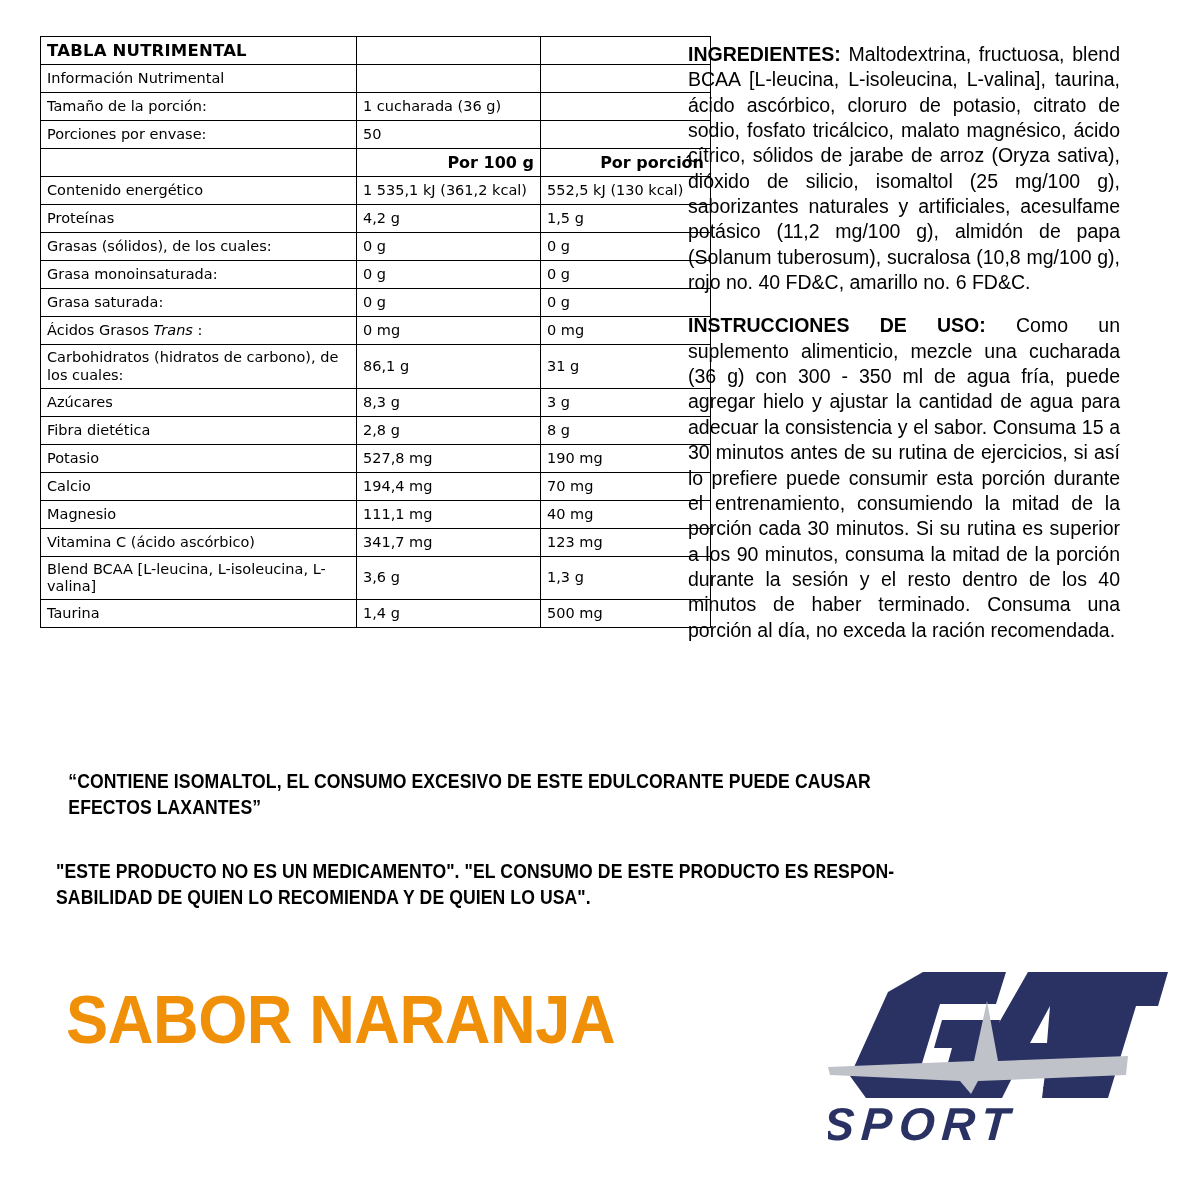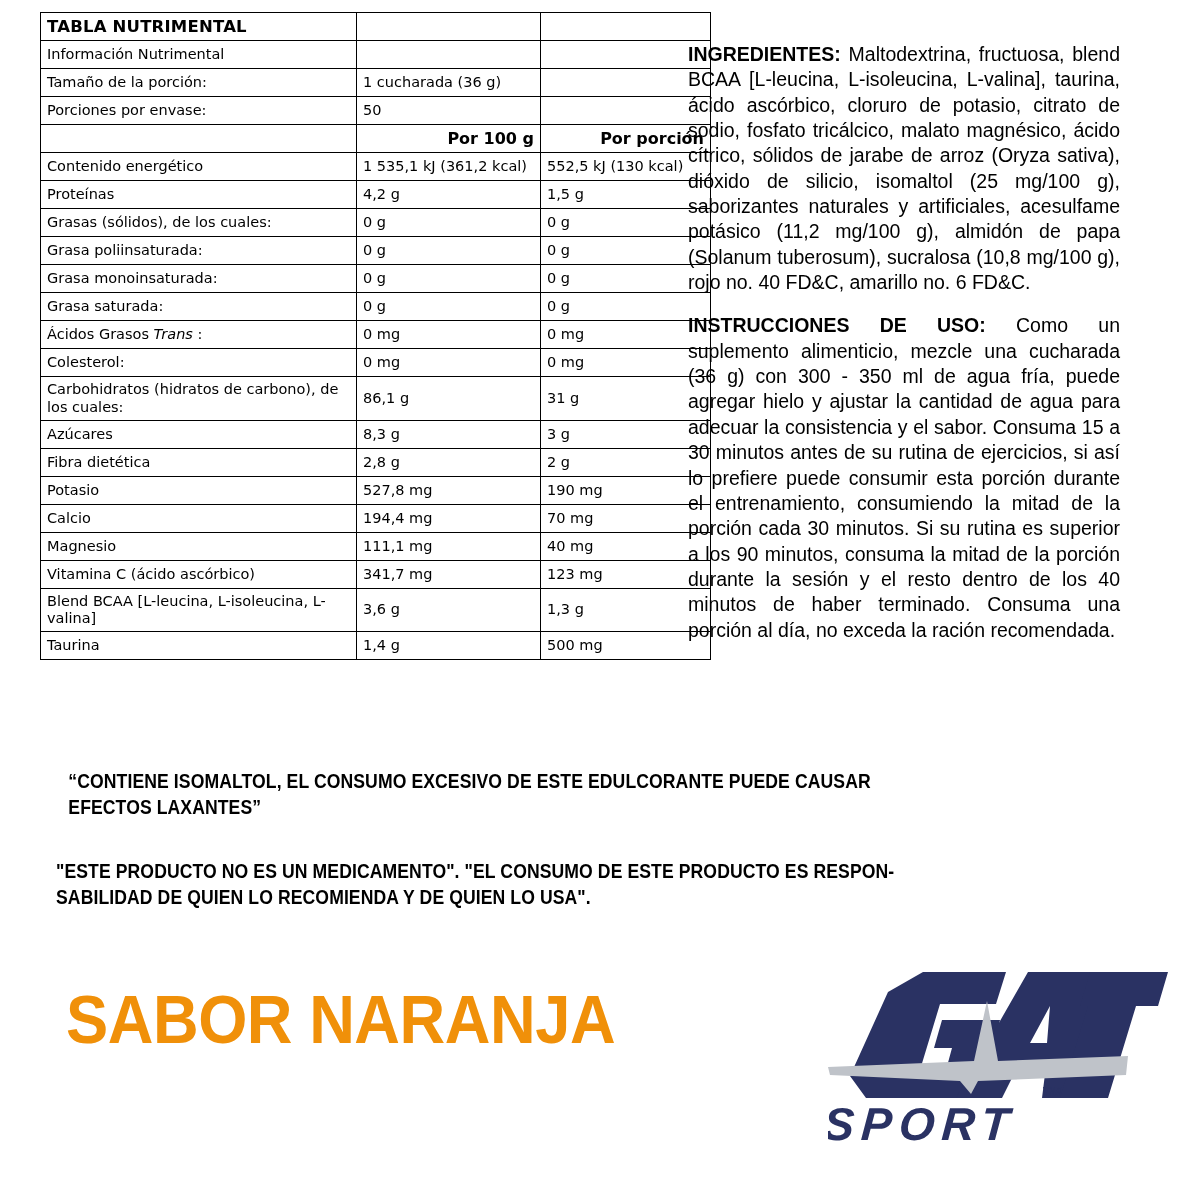--- a/index.html
+++ b/index.html
@@ -19,21 +19,21 @@
     left: 0; top: 0;
     width: 1200px;
     display: flex;
     align-items: flex-start;
   }
 
   
   .table-wrap {
     width: 680px;
     padding-left: 40px;
-    padding-top: 12px;
+    padding-top: 36px;
   }
   table.nutri {
     width: 640px;
     border-collapse: collapse;
     table-layout: fixed;
     font-family: "DejaVu Sans", sans-serif;
     font-size: 14.5px;
     line-height: 1.18;
   }
   table.nutri td {
@@ -168,58 +168,48 @@
             <td class="name">Proteínas</td>
             <td class="val">4,2 g</td>
             <td class="val">1,5 g</td>
           </tr>
           <tr>
             <td class="name">Grasas (sólidos), de los cuales:</td>
             <td class="val">0 g</td>
             <td class="val">0 g</td>
           </tr>
           <tr>
-            <td class="name indent">Grasa poliinsaturada:</td>
-            <td class="val">0 g</td>
-            <td class="val">0 g</td>
-          </tr>
-          <tr>
             <td class="name indent">Grasa monoinsaturada:</td>
             <td class="val">0 g</td>
             <td class="val">0 g</td>
           </tr>
           <tr>
             <td class="name indent">Grasa saturada:</td>
             <td class="val">0 g</td>
             <td class="val">0 g</td>
           </tr>
           <tr>
             <td class="name indent">Ácidos Grasos <span class="ital">Trans</span> :</td>
             <td class="val">0 mg</td>
             <td class="val">0 mg</td>
           </tr>
           <tr>
-            <td class="name indent">Colesterol:</td>
-            <td class="val">0 mg</td>
-            <td class="val">0 mg</td>
-          </tr>
-          <tr>
             <td class="name tall">Carbohidratos (hidratos de carbono), de los cuales:</td>
             <td class="val">86,1 g</td>
             <td class="val">31 g</td>
           </tr>
           <tr>
             <td class="name indent">Azúcares</td>
             <td class="val">8,3 g</td>
             <td class="val">3 g</td>
           </tr>
           <tr>
             <td class="name">Fibra dietética</td>
             <td class="val">2,8 g</td>
-            <td class="val">2 g</td>
+            <td class="val">8 g</td>
           </tr>
           <tr>
             <td class="name">Potasio</td>
             <td class="val">527,8 mg</td>
             <td class="val">190 mg</td>
           </tr>
           <tr>
             <td class="name">Calcio</td>
             <td class="val">194,4 mg</td>
             <td class="val">70 mg</td>

